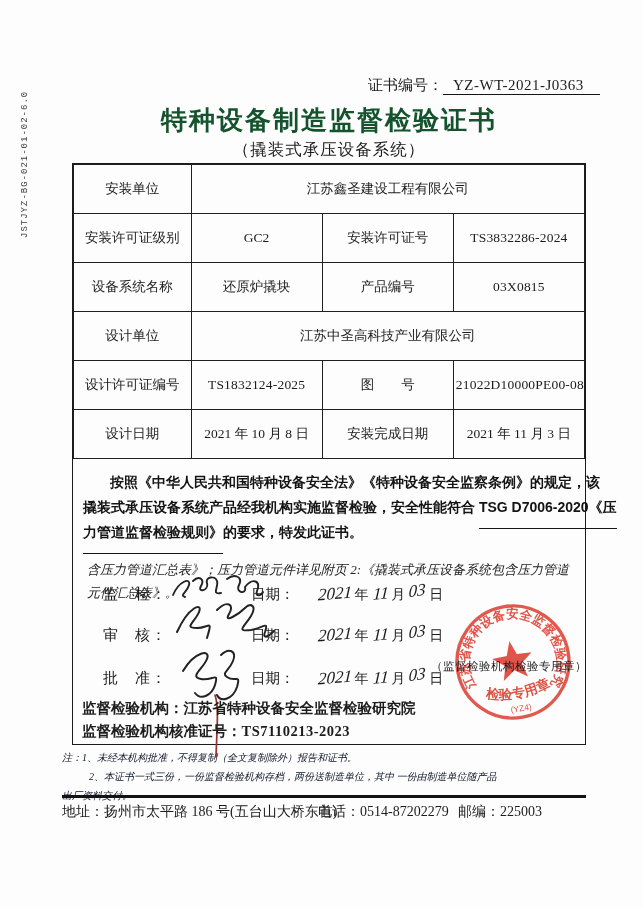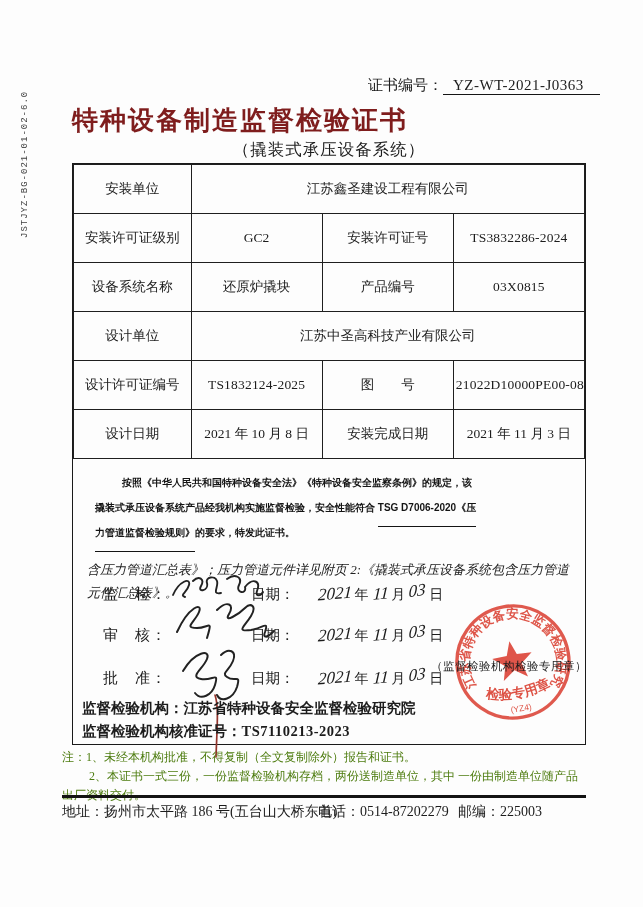--- a/index.html
+++ b/index.html
@@ -15,35 +15,35 @@
         font-family:var(--serif); color:var(--ink); }
 
   .vcode{ position:absolute; left:20px; top:238px; transform:rotate(-90deg);
           transform-origin:left top; white-space:nowrap;
           font-family:var(--mono); font-size:9px; letter-spacing:1px; color:#3d3d3d; }
 
   .certno{ position:absolute; left:368px; top:76px; font-size:15px; white-space:nowrap; }
   .certno .val{ font-family:var(--serif); padding:0 16px 1px 10px;
                 border-bottom:1.6px solid #151515; letter-spacing:.5px; }
 
-  .title{ position:absolute; left:72px; top:103px; width:514px; text-align:left;
-          font-family:var(--sans); font-weight:bold; font-size:26px; letter-spacing:2px; color:#7f1d1d; }
+  .title{ position:absolute; left:72px; top:103px; width:514px; text-align:center;
+          font-family:var(--sans); font-weight:bold; font-size:26px; letter-spacing:2px; color:#14532d; }
   .subtitle{ position:absolute; left:72px; top:139px; width:514px; text-align:center;
              font-size:16.5px; font-weight:400; letter-spacing:1px; }
 
   .mainbox{ position:absolute; left:72px; top:163px; width:514px; height:582px;
             border:1.6px solid #1a1a1a; background:transparent; }
 
   table.info{ width:100%; border-collapse:collapse; table-layout:fixed; }
   table.info td{ border:1px solid #1f1f1f; height:23.5px; text-align:center;
                  font-size:13.5px; padding:15px 2px; overflow:hidden; white-space:nowrap; }
   td.c1{ width:23%; } td.c2{ width:29.6%; } td.c3{ width:19.6%; } td.c4{ width:27.8%; }
   td.lat{ font-size:12.5px; letter-spacing:.2px; }
 
-  .para1{ margin:11px 22px 0; font-family:var(--sans); font-weight:bold; font-size:10px;
+  .para1{ margin:11px 10px 0; font-family:var(--sans); font-weight:bold; font-size:14px;
           color:#141414; }
   .para1 .ln{ line-height:25px; white-space:nowrap; }
   .para1 .ind{ padding-left:27px; }
   .u{ border-bottom:1.4px solid #141414; padding-bottom:13px; }
 
   .para2{ margin:13px 14px 0; font-size:13px; font-style:italic; color:#202020; }
   .para2 .ln{ line-height:23px; white-space:nowrap; }
   .para2 .ind{ padding-left:26px; }
 
   .sigrow{ position:absolute; left:30px; height:26px; display:flex; align-items:center; }
@@ -57,22 +57,22 @@
   .hw.d{ transform:rotate(-8deg) translateY(-3px) skewX(-10deg); }
   .printed{ letter-spacing:1px; }
 
   .inst{ position:absolute; left:9px; font-size:14.5px; font-weight:600; white-space:nowrap; }
 
   .stamp{ position:absolute; left:450px; top:597px; z-index:2; opacity:.9;
           mix-blend-mode:multiply; }
   .stampcap{ position:absolute; left:431px; top:659px; z-index:3; font-size:11.5px;
              white-space:nowrap; letter-spacing:.5px; }
 
-  .notes{ position:absolute; left:62px; top:748px; width:534px; font-size:12px;
-          color:#4d7c0f; }
+  .notes{ position:absolute; left:62px; top:748px; width:534px; font-size:10px;
+          font-style:italic; color:#0f172a; }
   .notes .ln{ line-height:19px; white-space:nowrap; }
   .notes .ind{ padding-left:27px; }
 
   .rule{ position:absolute; left:62px; top:795px; width:524px; height:2.5px; background:#131313; }
 
   .footer{ position:absolute; top:803px; left:0; width:643px; font-size:14px; white-space:nowrap; }
   .footer .addr{ position:absolute; left:62px; }
   .footer .tel{ position:absolute; left:318px; }
   .footer .zip{ position:absolute; left:458px; }
 </style>

